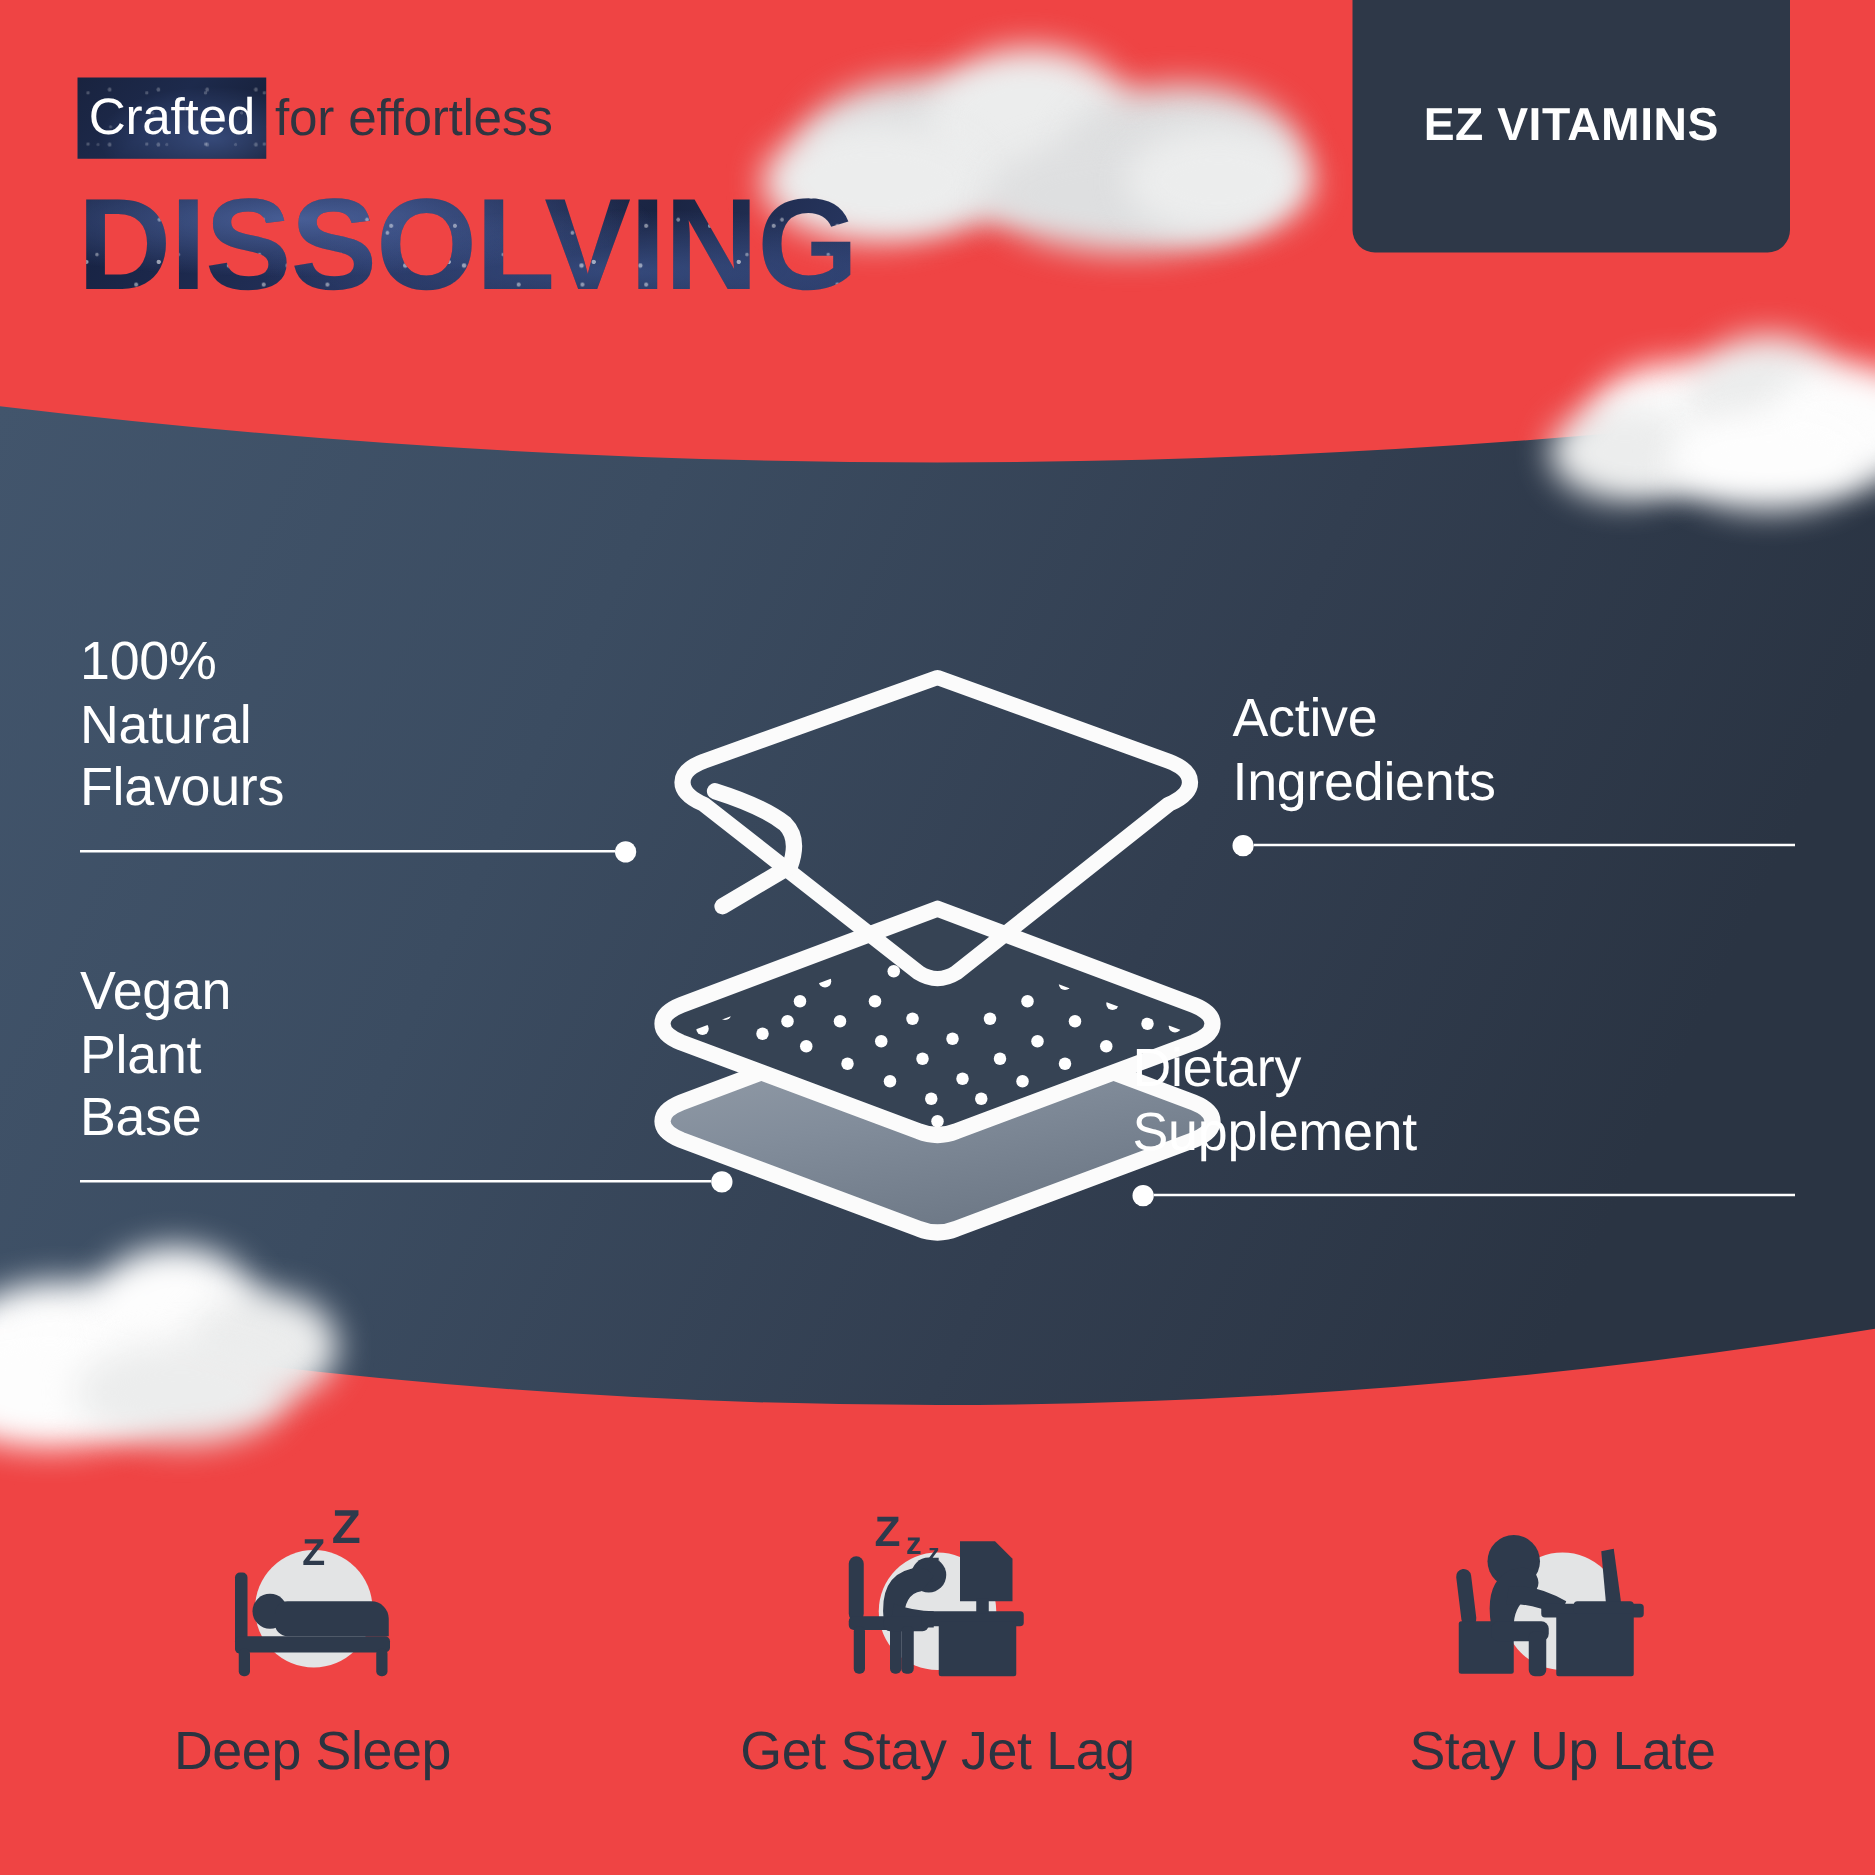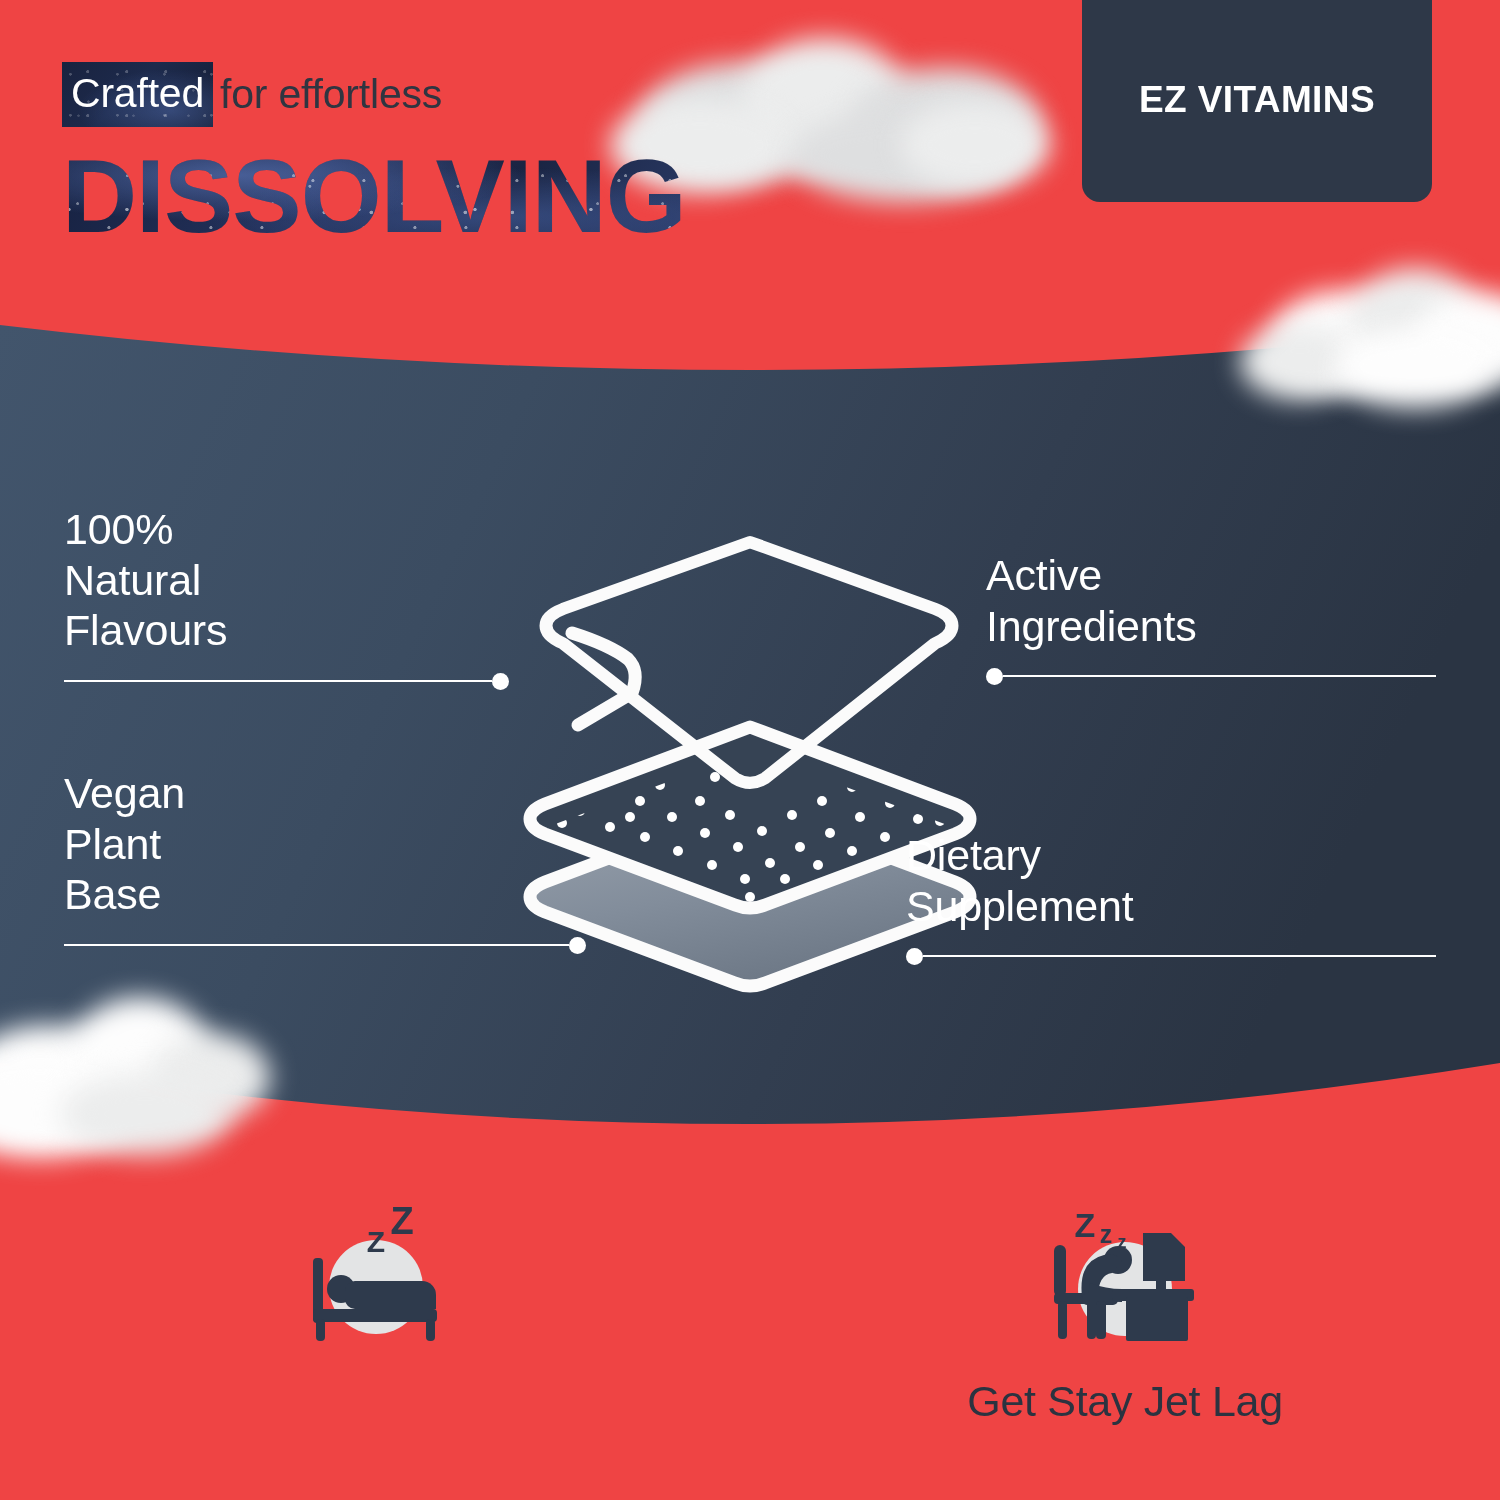--- a/index.html
+++ b/index.html
@@ -417,20 +417,21 @@
           <circle cx="61" cy="84" r="14"></circle>
 
           <path d="M75,76 h67 a14,14 0 0 1 14,14 v14 h-81 a10,10 0 0 1 -10,-10 v-8 a10,10 0 0 1 10,-10 Z"></path>
 
           <rect x="33" y="104" width="124" height="13" rx="4"></rect>
 
           <rect x="36" y="114" width="9" height="22" rx="4"></rect>
           <rect x="146" y="114" width="9" height="22" rx="4"></rect>
         </g>
       </svg>
+      <div class="benefit-label">Deep Sleep</div>
     </div>
 
     <div class="benefit">
       <svg class="benefit-icon" viewBox="0 0 190 150">
         <circle cx="95" cy="84" r="47" fill="#e3e4e5"></circle>
         <g fill="#2e3a4c">
 
           <text x="55" y="32" font-family="'Liberation Sans',sans-serif" font-size="34" font-weight="700" text-anchor="middle">Z</text>
           <text x="76" y="38" font-family="'Liberation Sans',sans-serif" font-size="25" font-weight="700" text-anchor="middle">z</text>
           <text x="92" y="43" font-family="'Liberation Sans',sans-serif" font-size="18" font-weight="700" text-anchor="middle">z</text>
@@ -456,16 +457,46 @@
 
           <rect x="96" y="92" width="62" height="44" rx="2"></rect>
 
           <path d="M113,28 h28 l14,14 v34 h-42 Z"></path>
           <rect x="126" y="74" width="10" height="12"></rect>
         </g>
       </svg>
       <div class="benefit-label">Get Stay Jet Lag</div>
     </div>
 
+    <div class="benefit">
+      <svg class="benefit-icon" viewBox="0 0 190 150">
+        <circle cx="95" cy="84" r="47" fill="#e3e4e5"></circle>
+        <g fill="#2e3a4c">
+
+          <rect x="12" y="50" width="12" height="46" rx="6" transform="rotate(-7 18 73)"></rect>
+
+          <rect x="12" y="92" width="44" height="42" rx="2"></rect>
+
+          <circle cx="56" cy="44" r="21"></circle>
+
+          <path d="M38,96 q-6,-36 16,-45 q14,-5 20,4 q5,9 -4,16 q-14,8 -14,25 Z"></path>
+
+          <path d="M52,64 q22,-2 46,12 l-5,12 q-26,-12 -43,-9 Z"></path>
+
+          <rect x="38" y="92" width="46" height="16" rx="6"></rect>
+
+          <rect x="68" y="100" width="14" height="36" rx="5"></rect>
+
+          <rect x="78" y="78" width="82" height="11" rx="3"></rect>
+
+          <rect x="90" y="86" width="62" height="50" rx="2"></rect>
+
+          <path d="M126,36 l10,-2 l6,44 l-12,2 Z"></path>
+
+          <rect x="104" y="76" width="48" height="10" rx="3"></rect>
+        </g>
+      </svg>
+      <div class="benefit-label">Stay Up Late</div>
+    </div>
 
   </div>
 
 </div>
 
 </body></html>

